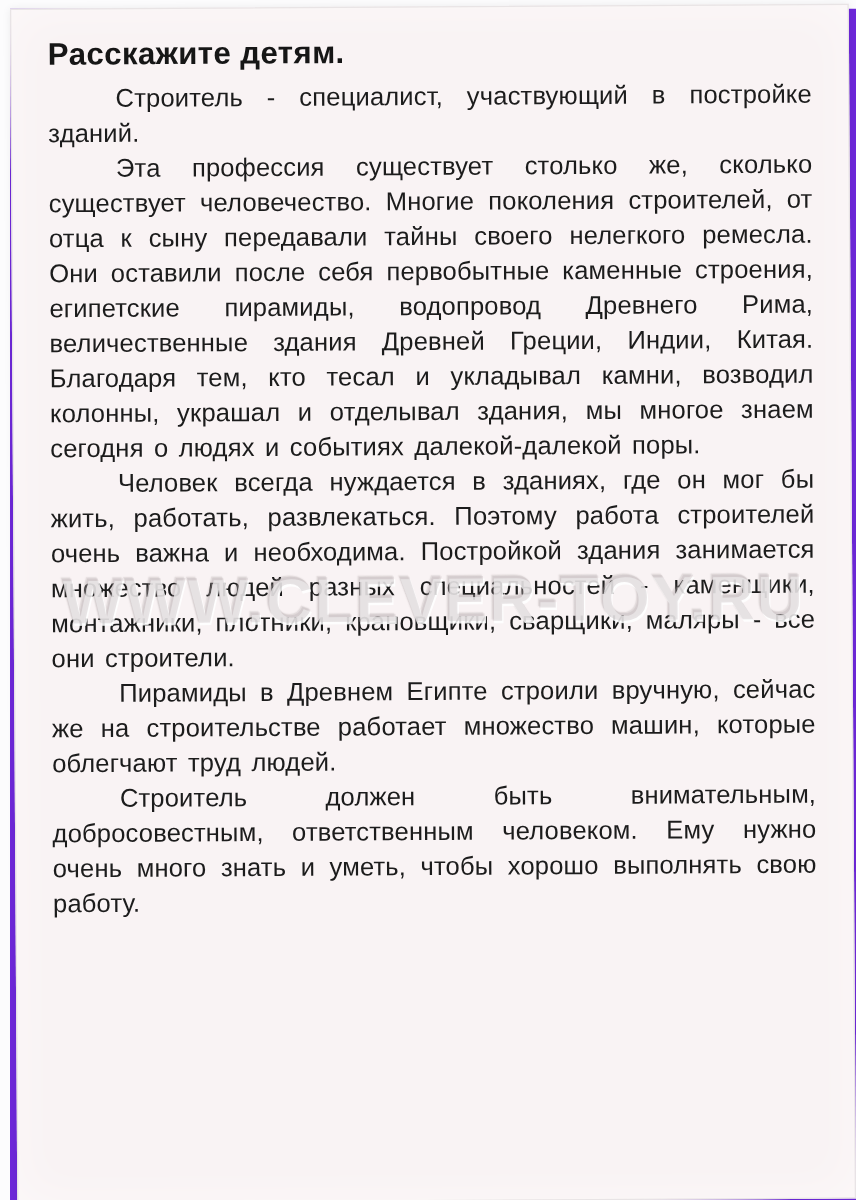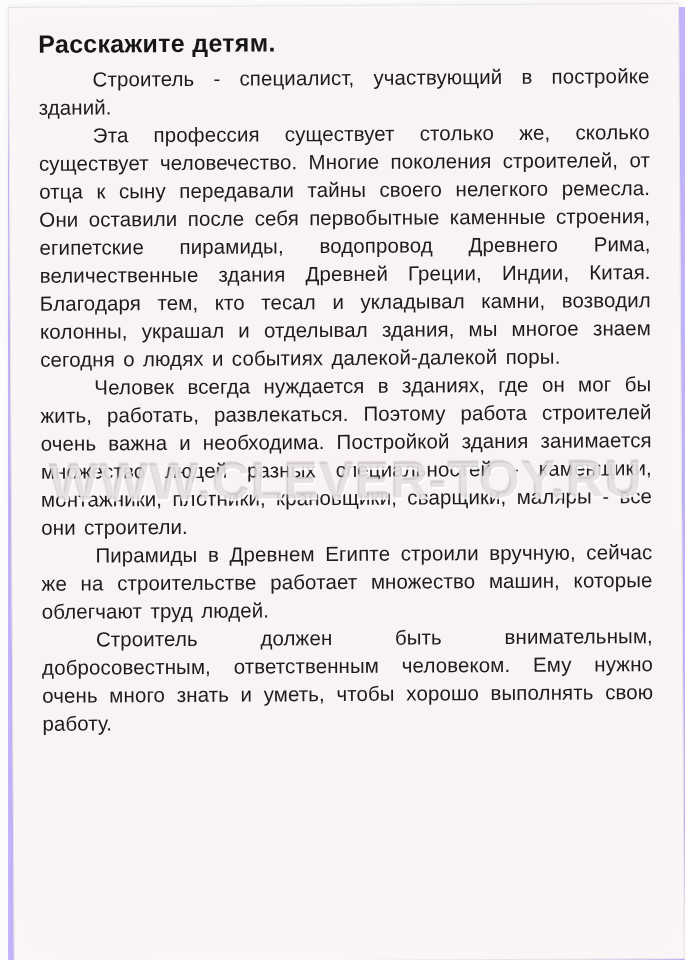--- a/index.html
+++ b/index.html
@@ -8,21 +8,21 @@
     width: 685px;
     height: 960px;
     overflow: hidden;
     background: #f4f3f4;
     font-family: "Liberation Sans", sans-serif;
   }
   .photo {
     position: relative;
     width: 685px;
     height: 960px;
-    background: #c4b5fd;
+    background: #6d28d9;
   }
   
   .card {
     position: absolute;
     left: 8px;
     top: 7px;
     width: 671px;
     height: 956px;
     background: #f9f3f4;
     border: 1px solid #e8e4e5;

